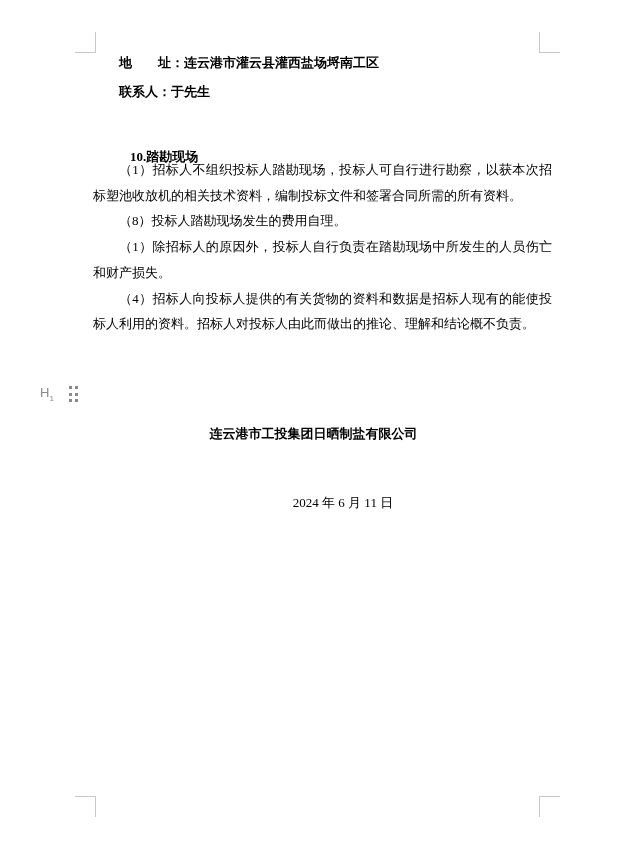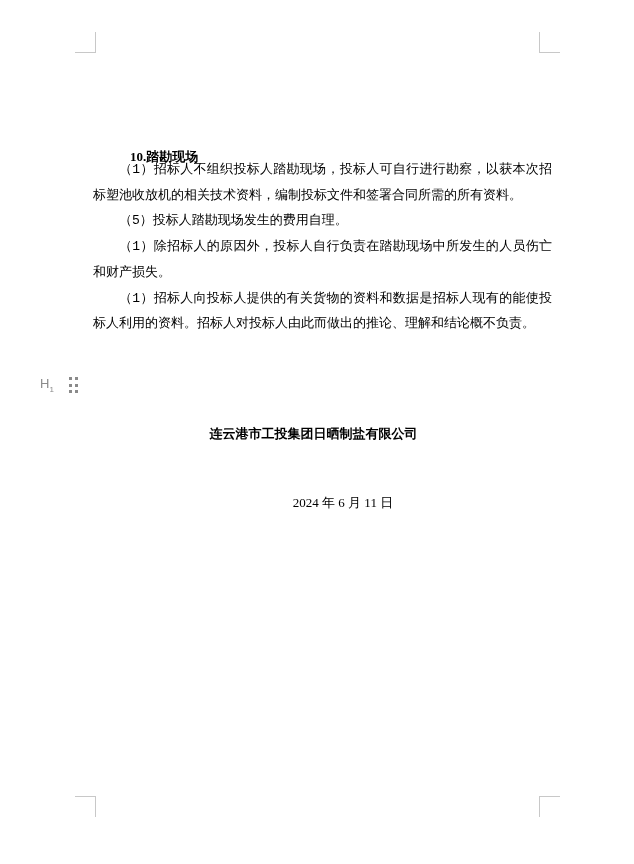--- a/index.html
+++ b/index.html
@@ -22,52 +22,54 @@
   .crop.tl{left:75px;top:32px;border-right-width:1px;border-bottom-width:1px;}
   .crop.tr{left:539px;top:32px;border-left-width:1px;border-bottom-width:1px;}
   .crop.bl{left:75px;top:796px;border-right-width:1px;border-top-width:1px;}
   .crop.br{left:539px;top:796px;border-left-width:1px;border-top-width:1px;}
 
   .contact{position:absolute;left:119px;top:49px;font-size:13px;font-weight:bold;line-height:28.5px;white-space:nowrap;}
   .contact p{margin:0;}
 
   .heading{position:absolute;left:119px;top:133px;margin:11px;font-size:13px;font-weight:bold;line-height:26px;white-space:nowrap;}
 
-  .paras{position:absolute;left:93px;top:157px;width:459px;font-size:13px;line-height:25.7px;text-align:justify;font-family:Liberation Mono, monospace;}
+  .paras{position:absolute;left:93px;top:157px;width:459px;font-size:13px;line-height:25.7px;text-align:justify;}
   .paras p{margin:0;text-indent:26px;}
 
-  .gutter{position:absolute;left:40px;top:377px;display:flex;align-items:center;gap:15px;color:var(--gutter-icon);}
+  .gutter{position:absolute;left:40px;top:386px;display:flex;align-items:center;gap:15px;color:var(--gutter-icon);}
   .h1badge{font-family:"Liberation Sans","DejaVu Sans",sans-serif;font-size:13px;line-height:1;cursor:pointer;}
   .h1badge sub{font-size:8px;}
   .draghandle{display:grid;grid-template-columns:3px 3px;grid-auto-rows:3px;gap:3.5px 3.5px;cursor:grab;}
   .draghandle i{display:block;width:3px;height:3px;background:var(--gutter-icon);}
 
   .company{position:absolute;left:0;top:424px;width:627px;margin:0;text-align:center;font-size:13px;font-weight:bold;line-height:20px;}
   .sigdate{position:absolute;left:12px;top:479px;width:634px;margin:14px;text-align:center;font-size:13px;line-height:20px;}
 </style>
 </head>
 <body>
 
 <div class="page">
 
   <div class="crop tl"></div>
   <div class="crop tr"></div>
   <div class="crop bl"></div>
   <div class="crop br"></div>
 
   <div class="contact">
+    <p>地　　址：连云港市灌云县灌西盐场埒南工区</p>
+    <p>联系人：于先生</p>
   </div>
 
   <p class="heading">10.踏勘现场</p>
 
   <div class="paras">
     <p>（1）招标人不组织投标人踏勘现场，投标人可自行进行勘察，以获本次招标塑池收放机的相关技术资料，编制投标文件和签署合同所需的所有资料。</p>
-    <p>（5）投标人踏勘现场发生的费用自理。</p>
+    <p>（8）投标人踏勘现场发生的费用自理。</p>
     <p>（1）除招标人的原因外，投标人自行负责在踏勘现场中所发生的人员伤亡和财产损失。</p>
-    <p>（1）招标人向投标人提供的有关货物的资料和数据是招标人现有的能使投标人利用的资料。招标人对投标人由此而做出的推论、理解和结论概不负责。</p>
+    <p>（4）招标人向投标人提供的有关货物的资料和数据是招标人现有的能使投标人利用的资料。招标人对投标人由此而做出的推论、理解和结论概不负责。</p>
   </div>
 
   <div class="gutter">
     <span class="h1badge"><span>H</span><sub>1</sub></span>
     <span class="draghandle">
       <i></i>
         <i></i>
       <i></i>
         <i></i>
       <i></i>

